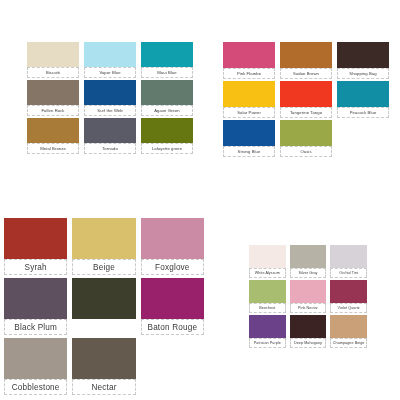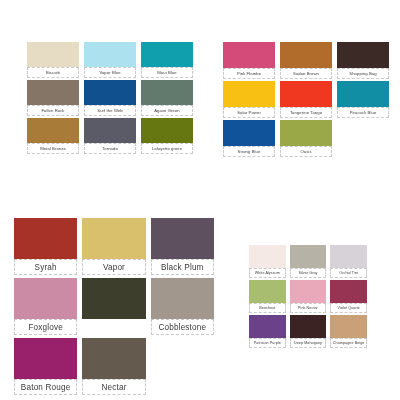--- a/index.html
+++ b/index.html
@@ -78,21 +78,21 @@
     row-gap: 2px;
   }
   #palette-2 .swatch { height: 26px; }
   #palette-2 .label {
     height: 11px;
     font-size: 4.2px;
   }
 
   
   #palette-3 {
-    left: 14px;
+    left: 4px;
     top: 218px;
     width: 200px;
     column-gap: 5px;
     row-gap: 3px;
   }
   #palette-3 .swatch { height: 41px; }
   #palette-3 .label {
     height: 16px;
     font-size: 8.2px;
   }
@@ -192,40 +192,40 @@
         <div class="label"></div>
       </div>
     </div>
   <div class="palette" id="palette-3">
       <div class="cell">
         <div class="swatch" title="#a73227" style="background: rgb(167, 50, 39);"></div>
         <div class="label">Syrah</div>
       </div>
       <div class="cell">
         <div class="swatch" title="#d8c06c" style="background: rgb(216, 192, 108);"></div>
-        <div class="label">Vapor</div>
+        <div class="label">Beige</div>
+      </div>
+      <div class="cell">
+        <div class="swatch" title="#cc8ba5" style="background: rgb(204, 139, 165);"></div>
+        <div class="label">Foxglove</div>
       </div>
       <div class="cell">
         <div class="swatch" title="#5f5060" style="background: rgb(95, 80, 96);"></div>
         <div class="label">Black Plum</div>
       </div>
       <div class="cell">
-        <div class="swatch" title="#cc8ba5" style="background: rgb(204, 139, 165);"></div>
-        <div class="label">Foxglove</div>
-      </div>
-      <div class="cell">
         <div class="swatch" title="#3d3f2c" style="background: rgb(61, 63, 44);"></div>
+      </div>
+      <div class="cell">
+        <div class="swatch" title="#99206a" style="background: rgb(153, 32, 106);"></div>
+        <div class="label">Baton Rouge</div>
       </div>
       <div class="cell">
         <div class="swatch" title="#a2978c" style="background: rgb(162, 151, 140);"></div>
         <div class="label">Cobblestone</div>
-      </div>
-      <div class="cell">
-        <div class="swatch" title="#99206a" style="background: rgb(153, 32, 106);"></div>
-        <div class="label">Baton Rouge</div>
       </div>
       <div class="cell">
         <div class="swatch" title="#655a4e" style="background: rgb(101, 90, 78);"></div>
         <div class="label">Nectar</div>
       </div>
       <div class="cell empty">
         <div class="swatch" title="#ffffff" style="background: rgb(255, 255, 255);"></div>
         <div class="label"></div>
       </div>
     </div>

